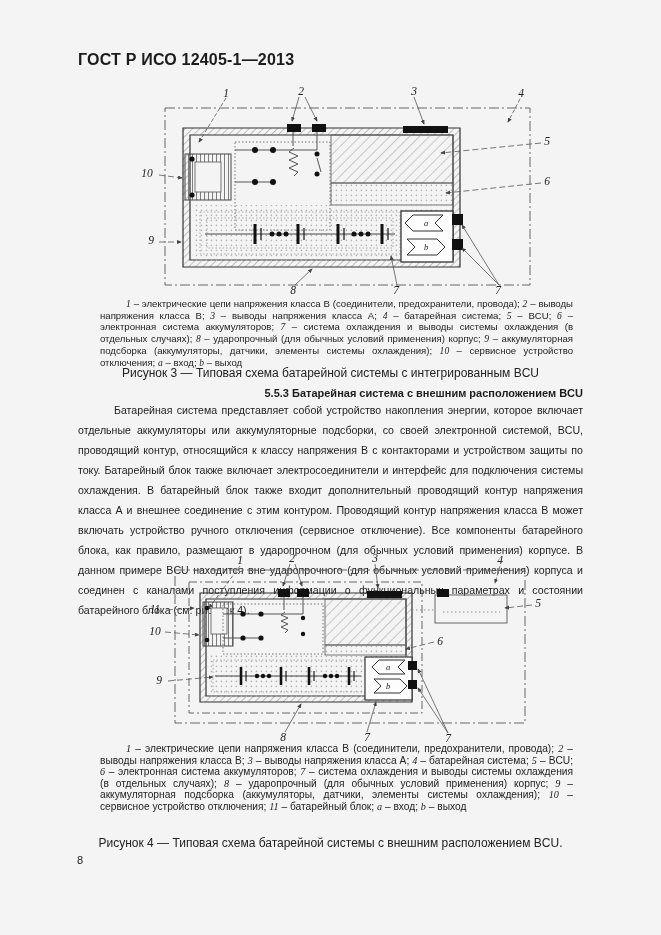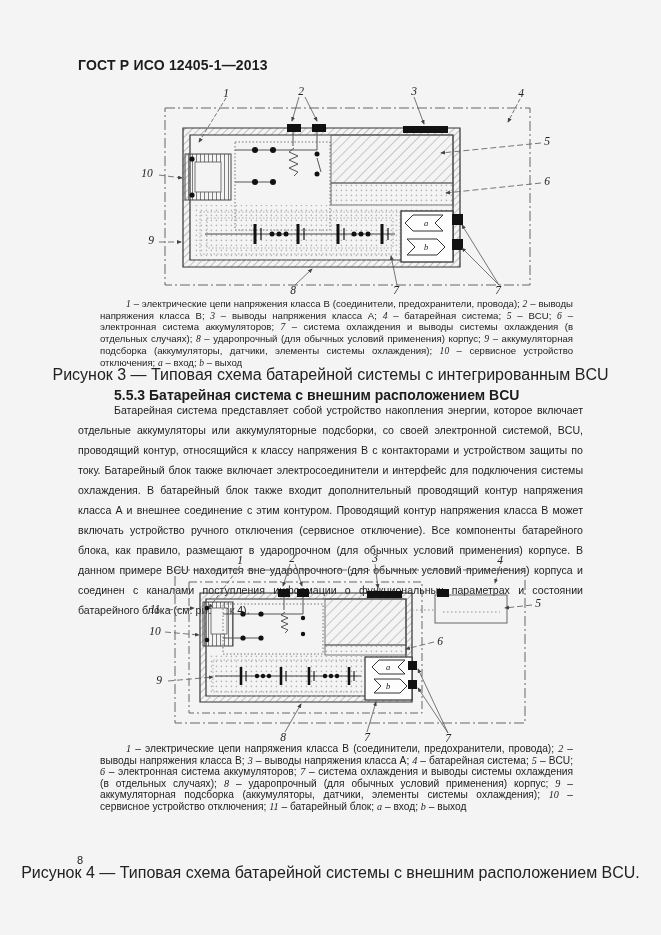--- a/index.html
+++ b/index.html
@@ -5,22 +5,22 @@
   html,body{margin:0;padding:0;background:#e9e9ea;}
   .page{
     position:relative;
     width:661px;height:935px;
     background:#f4f4f5;
     font-family:"Liberation Sans",sans-serif;
     color:#1c1c1c;
     overflow:hidden;
   }
   .hdr{
-    position:absolute;left:78px;top:57px;
-    font-size:14px;font-weight:bold;letter-spacing:.2px;
+    position:absolute;left:78px;top:51px;
+    font-size:16px;font-weight:bold;letter-spacing:.2px;
   }
   .fig{position:absolute;}
   .fig svg{position:absolute;left:0;top:0;}
   .callout{
     position:absolute;
     transform:translate(-50%,-50%);
     font-family:"Liberation Serif",serif;
     font-style:italic;
     font-size:11.5px;color:#222;
     white-space:nowrap;
@@ -28,25 +28,25 @@
   .callout.small{font-size:8.5px;}
   .legend{
     position:absolute;left:100px;width:473px;
     text-align:justify;text-indent:26px;
     font-size:9.6px;line-height:11.7px;color:#222;
   }
   .legend.l4{font-size:10.2px;line-height:11.6px;}
   .leg-num{font-family:"Liberation Serif",serif;font-style:italic;}
   .figtitle{
     position:absolute;left:0;right:0;text-align:center;
-    font-size:16px;color:#222;
+    font-size:12px;color:#222;
   }
   .heading{
     position:absolute;left:78px;width:505px;
-    font-size:14px;font-weight:bold;text-indent:36px;
+    font-size:11px;font-weight:bold;text-indent:36px;text-align:right;
   }
   .bodytext{
     position:absolute;left:78px;width:505px;
     font-size:10.6px;line-height:20px;
     text-align:justify;text-indent:36px;
   }
   .pagenum{
     position:absolute;left:77px;top:854px;
     font-size:11px;
   }
@@ -296,17 +296,17 @@
         <span class="callout" style="left: 60px; top: 59px;">11</span>
         <span class="callout small" style="left: 293px; top: 117px;">a</span>
         <span class="callout small" style="left: 293px; top: 136px;">b</span>
       </div>
   </div>
 
   <div class="legend l4" style="top:743px;">
     
   <span class="leg-item"><span class="leg-num">1</span><span class="leg-text"> – электрические цепи напряжения класса В (соединители, предохранители, провода); </span></span><span class="leg-item"><span class="leg-num">2</span><span class="leg-text"> – выводы напряжения класса В; </span></span><span class="leg-item"><span class="leg-num">3</span><span class="leg-text"> – выводы напряжения класса А; </span></span><span class="leg-item"><span class="leg-num">4</span><span class="leg-text"> – батарейная система; </span></span><span class="leg-item"><span class="leg-num">5</span><span class="leg-text"> – BCU; </span></span><span class="leg-item"><span class="leg-num">6</span><span class="leg-text"> – электронная система аккумуляторов; </span></span><span class="leg-item"><span class="leg-num">7</span><span class="leg-text"> – система охлаждения и выводы системы охлаждения (в отдельных случаях); </span></span><span class="leg-item"><span class="leg-num">8</span><span class="leg-text"> – ударопрочный (для обычных условий применения) корпус; </span></span><span class="leg-item"><span class="leg-num">9</span><span class="leg-text"> – аккумуляторная подсборка (аккумуляторы, датчики, элементы системы охлаждения); </span></span><span class="leg-item"><span class="leg-num">10</span><span class="leg-text"> – сервисное устройство отключения; </span></span><span class="leg-item"><span class="leg-num">11</span><span class="leg-text"> – батарейный блок; </span></span><span class="leg-item"><span class="leg-num">a</span><span class="leg-text"> – вход; </span></span><span class="leg-item"><span class="leg-num">b</span><span class="leg-text"> – выход</span></span></div>
 
-  <div class="figtitle" style="top:836px;margin-top:28px;">Рисунок 4 — Типовая схема батарейной системы с внешним расположением BCU.</div>
+  <div class="figtitle" style="top:836px;">Рисунок 4 — Типовая схема батарейной системы с внешним расположением BCU.</div>
 
   <div class="pagenum">8</div>
 
 </div>
 
 </body></html>

